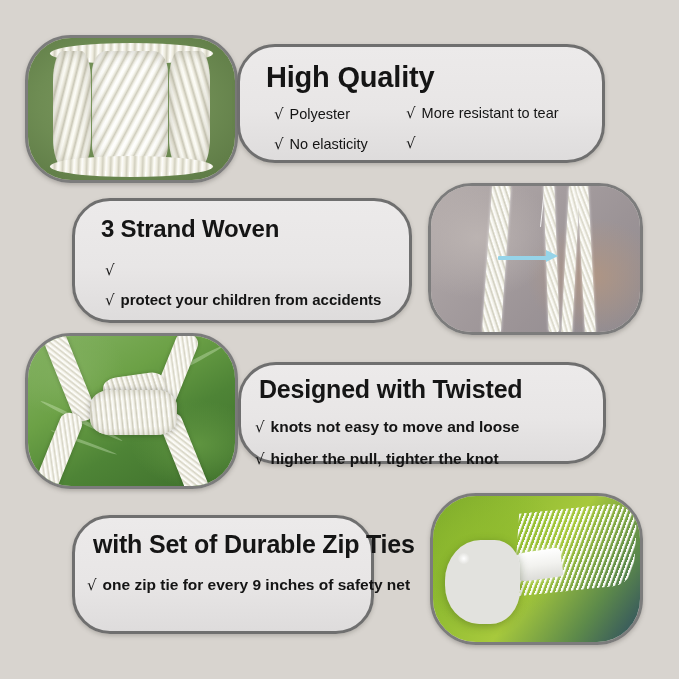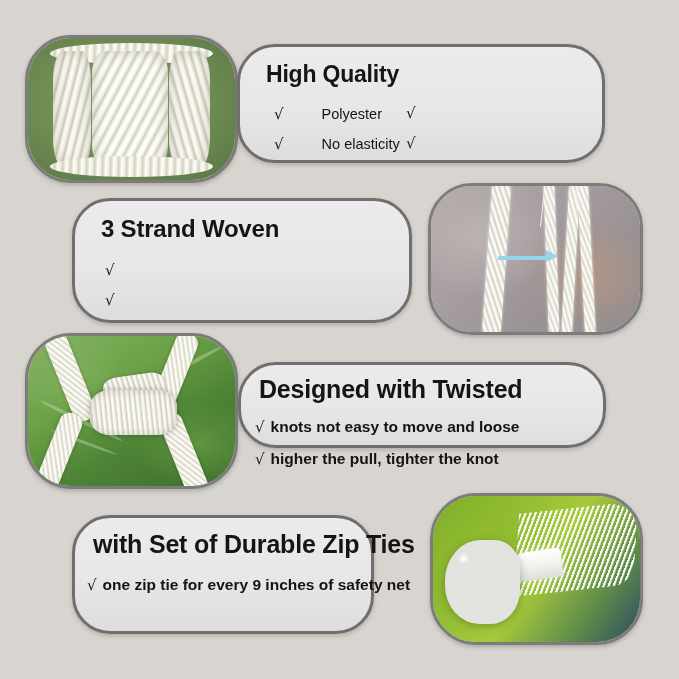--- a/index.html
+++ b/index.html
@@ -46,23 +46,23 @@
     gap:6px;
   }
   .bullet .rad {
     font-weight:400;
     font-family:"DejaVu Sans",sans-serif;
     color:#1b1b1b;
   }
   .bullet .txt { font-weight:bold; }
 
   
-  .r1 .title { font-size:23px; }
+  .r1 .title { font-size:29px; }
   .r1 .bullet { font-size:14.5px; }
-  .r1 .bullet .txt { font-weight:400;margin-left:32px; }
+  .r1 .bullet .txt { font-weight:400; }
   .r1 .bullet .rad { font-size:15px; }
 
   
   .r2 .title { font-size:24px; }
   .r2 .bullet { font-size:15px; }
   .r2 .bullet .rad { font-size:15px; }
 
   
   .r3 .title { font-size:25px; }
   .r3 .bullet { font-size:15.5px; }
@@ -233,37 +233,39 @@
   </div>
 
   <div class="panel r1" id="panel-high-quality" style="left:237px; top:44px; width:368px; height:119px;">
     <div class="title" style="left:26px; top:14px;">High Quality</div>
     <div class="bullet" style="left:34px; top:58px;">
       <span class="rad">√</span>
       <span class="txt">Polyester</span>
     </div>
     <div class="bullet" style="left:166px; top:57px;">
       <span class="rad">√</span>
+      <span class="txt">More resistant to tear</span>
     </div>
     <div class="bullet" style="left:34px; top:88px;">
       <span class="rad">√</span>
       <span class="txt">No elasticity</span>
     </div>
     <div class="bullet" style="left:166px; top:87px;">
       <span class="rad">√</span>
     </div>
   </div>
 
   <div class="panel r2" id="panel-strand-woven" style="left:72px; top:198px; width:340px; height:125px;">
     <div class="title" style="left:26px; top:14px;">3 Strand Woven</div>
     <div class="bullet" style="left:30px; top:60px;">
       <span class="rad">√</span>
     </div>
     <div class="bullet" style="left:30px; top:90px;">
       <span class="rad">√</span>
+      <span class="txt">protect your children from accidents</span>
     </div>
   </div>
 
   <div class="tile" id="img-strand-detail">
     <div class="blur-bg"></div>
     <div class="strand rope-thick"></div>
     <div class="wisp w1"></div>
     <div class="wisp w2"></div>
     <div class="wisp w3"></div>
     <div class="strand fray f1"></div>
@@ -279,21 +281,21 @@
     <div class="leaf-vein lv2"></div>
     <div class="leaf-vein lv3"></div>
     <div class="knot-rope kr-tl"></div>
     <div class="knot-rope kr-tr"></div>
     <div class="knot-rope kr-bl"></div>
     <div class="knot-rope kr-br"></div>
     <div class="knot-rope kr-band"></div>
     <div class="knot-rope kr-core"></div>
   </div>
 
-  <div class="panel r3" id="panel-designed-twisted" style="left:238px; top:362px; width:368px; height:86px;">
+  <div class="panel r3" id="panel-designed-twisted" style="left:238px; top:362px; width:368px; height:102px;">
     <div class="title" style="left:18px; top:10px;">Designed with Twisted</div>
     <div class="bullet" style="left:14px; top:53px;">
       <span class="rad">√</span>
       <span class="txt">knots not easy to move and loose</span>
     </div>
     <div class="bullet" style="left:14px; top:85px;">
       <span class="rad">√</span>
       <span class="txt">higher the pull, tighter the knot</span>
     </div>
   </div>

